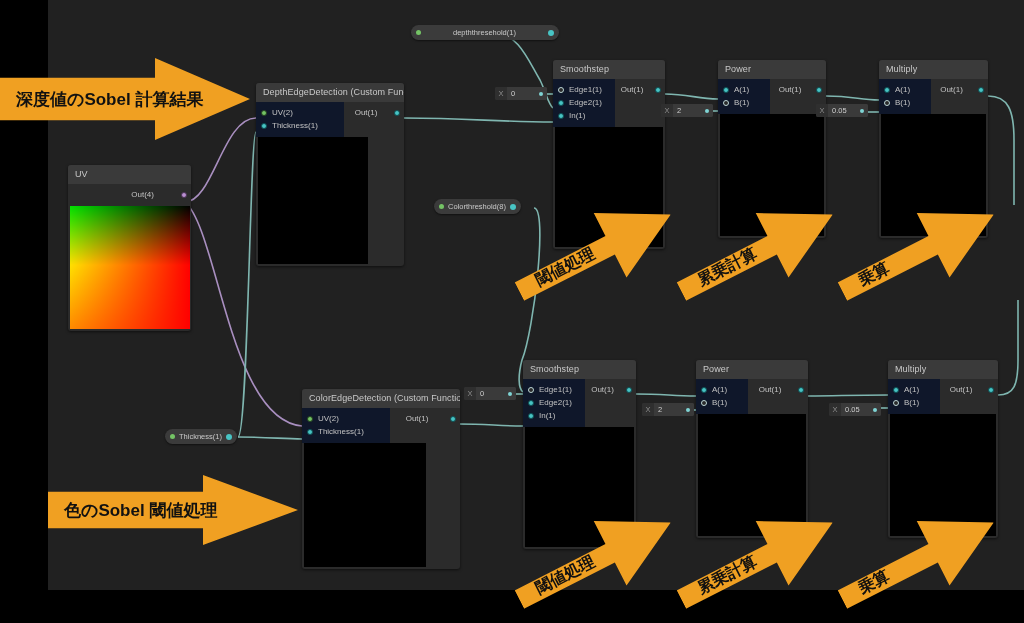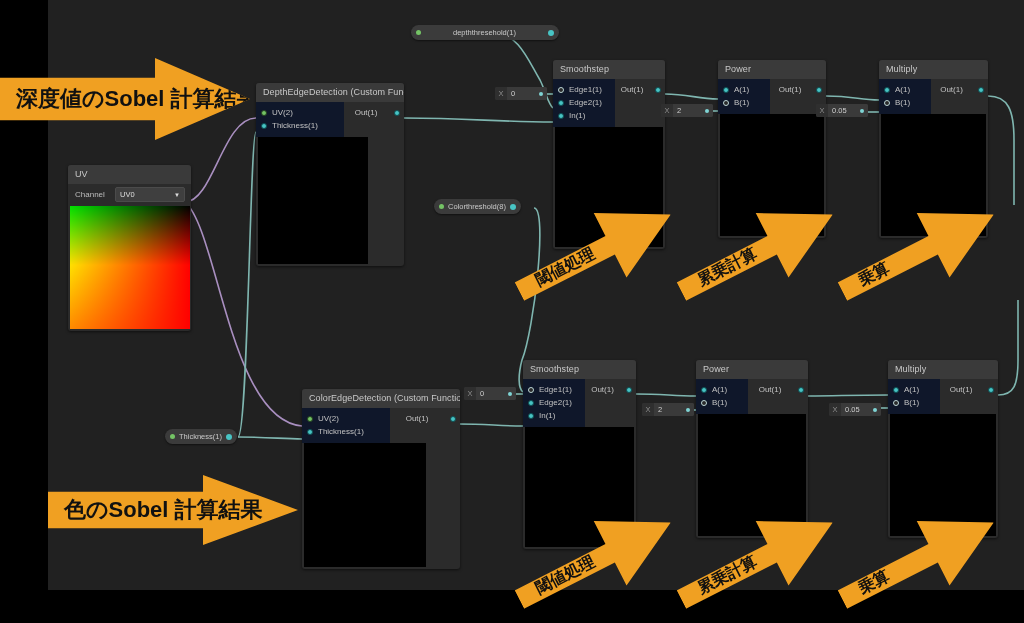--- a/index.html
+++ b/index.html
@@ -56,21 +56,21 @@
                linear-gradient(to bottom,#00e000 0%,#ffe000 48%,#ff8a00 100%);
     background-blend-mode:multiply,normal;}
 
   
   #wires{position:absolute;left:0;top:0;width:976px;height:590px;pointer-events:none;}
 
   
   .arrow{position:absolute;background:#f0a022;
      clip-path:polygon(0% 24%,62% 24%,62% 0%,100% 50%,62% 100%,62% 76%,0% 76%);
      display:flex;align-items:center;}
-  .arrow .atxt{font-size:22px;font-weight:700;color:#111;white-space:nowrap;}
+  .arrow .atxt{font-size:17px;font-weight:700;color:#111;white-space:nowrap;}
   .arrow.big .atxt{padding-left:16px;}
   .darrow{position:absolute;width:170px;height:86px;background:#f0a022;
      clip-path:polygon(0% 38%,60% 38%,60% 8%,100% 50%,60% 92%,60% 62%,0% 62%);
      transform-origin:50% 50%;}
   .dwrap{position:absolute;transform-origin:50% 50%;}
   .dwrap .dtxt{position:absolute;left:20px;top:32px;font-size:16px;font-weight:700;color:#111;white-space:nowrap;}
 </style>
 </head>
 <body>
 
@@ -114,26 +114,28 @@
 
         <path d="M760,396 C790,396 800,395 840,395"></path>
         <path d="M825,408 L840,408"></path>
 
         <path d="M950,395 C966,395 970,385 970,360 C970,335 970,320 970,300"></path>
       </g>
     </svg>
 
     <div class="node" style="left:20px;top:165px;width:123px;">
       <div class="title">UV</div>
-      <div class="proprow">
-        <span class="lbl">Channel</span>
-        <span class="ddl">
-          <span>UV0</span>
-          <span class="car">▼</span>
-        </span>
+      <div class="ports">
+        <div class="pcol in" style="background:#2b2b2b;min-width:0;flex:1;"></div>
+        <div class="pcol out" style="padding-right:0;">
+          <div class="port out">
+            <span>Out(4)</span>
+            <span class="dot violet"></span>
+          </div>
+        </div>
       </div>
       <div class="uvgrad" style="margin:0 1.5px 2px 1.5px;"></div>
     </div>
 
     <div class="node" style="left:208px;top:83px;width:148px;">
       <div class="title">DepthEdgeDetection (Custom Function)</div>
       <div class="ports">
         <div class="pcol in" style="min-width:88px;">
           <div class="port in">
             <span class="dot green"></span>
@@ -371,21 +373,21 @@
       <span class="pd" style="background:#48c4c4;width:6px;height:6px;"></span>
     </div>
 
   </div>
 
   <div class="arrow big" style="left:0px;top:58px;width:250px;height:82px;">
     <span class="atxt">深度値のSobel 計算結果</span>
   </div>
 
   <div class="arrow big" style="left:48px;top:475px;width:250px;height:70px;">
-    <span class="atxt">色のSobel 計算結果</span>
+    <span class="atxt">色のSobel 閾値処理</span>
   </div>
 
   <div class="dwrap" style="left:510px;top:210px;width:170px;height:86px;transform:rotate(-27deg);">
     <div class="darrow" style="left:0;top:0;"></div>
     <span class="dtxt">閾値処理</span>
   </div>
   <div class="dwrap" style="left:672px;top:210px;width:170px;height:86px;transform:rotate(-27deg);">
     <div class="darrow" style="left:0;top:0;"></div>
     <span class="dtxt">累乗計算</span>
   </div>

